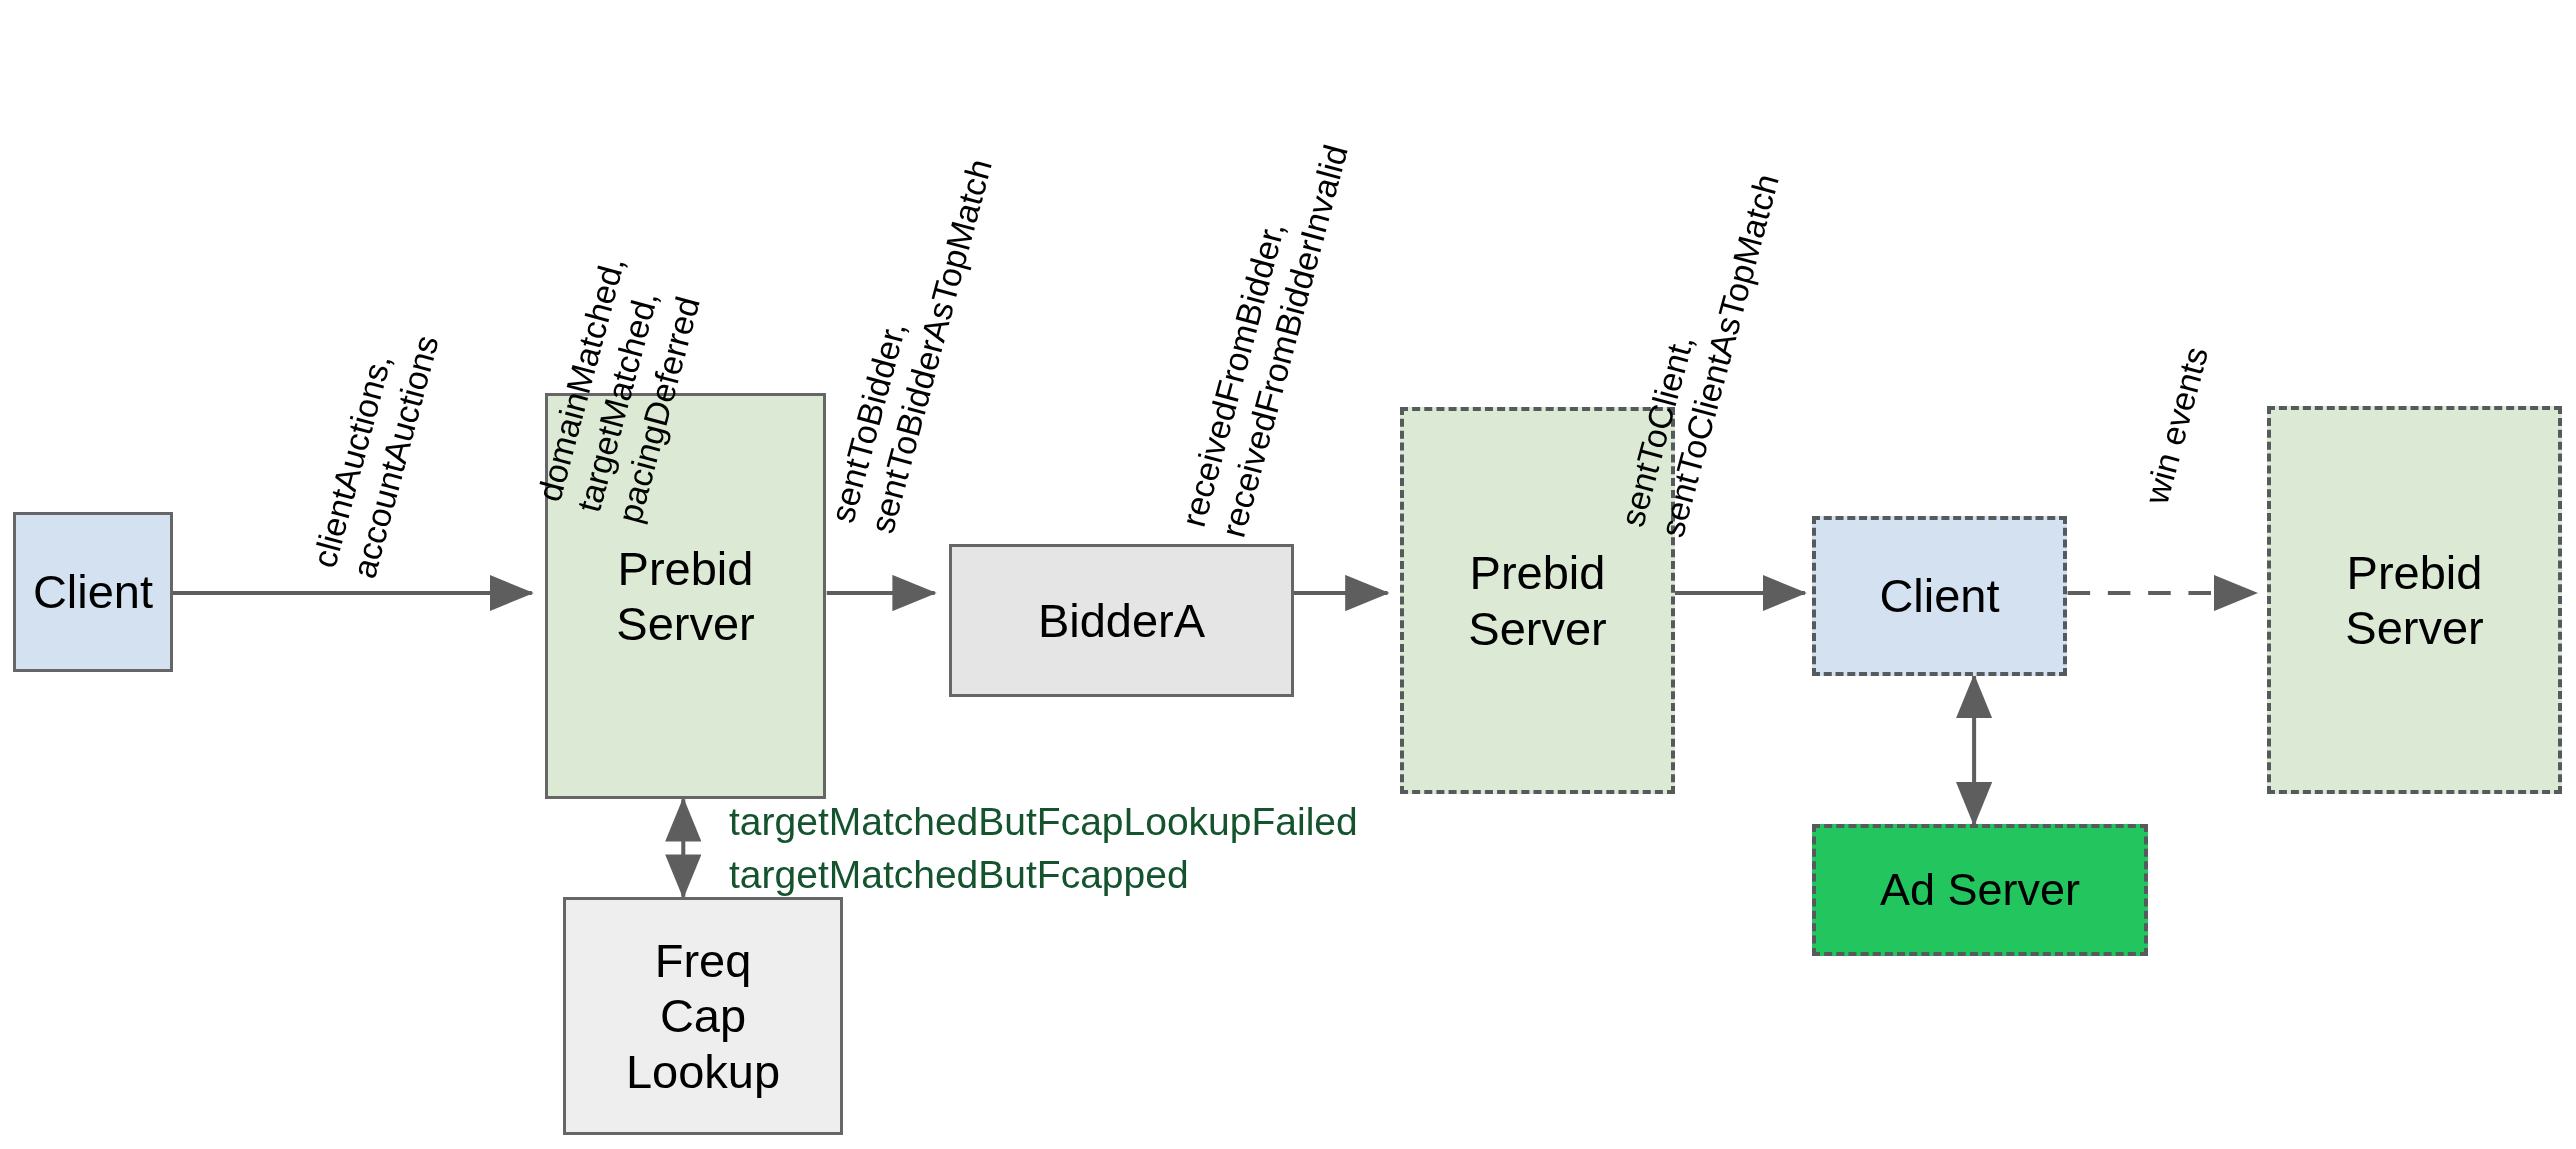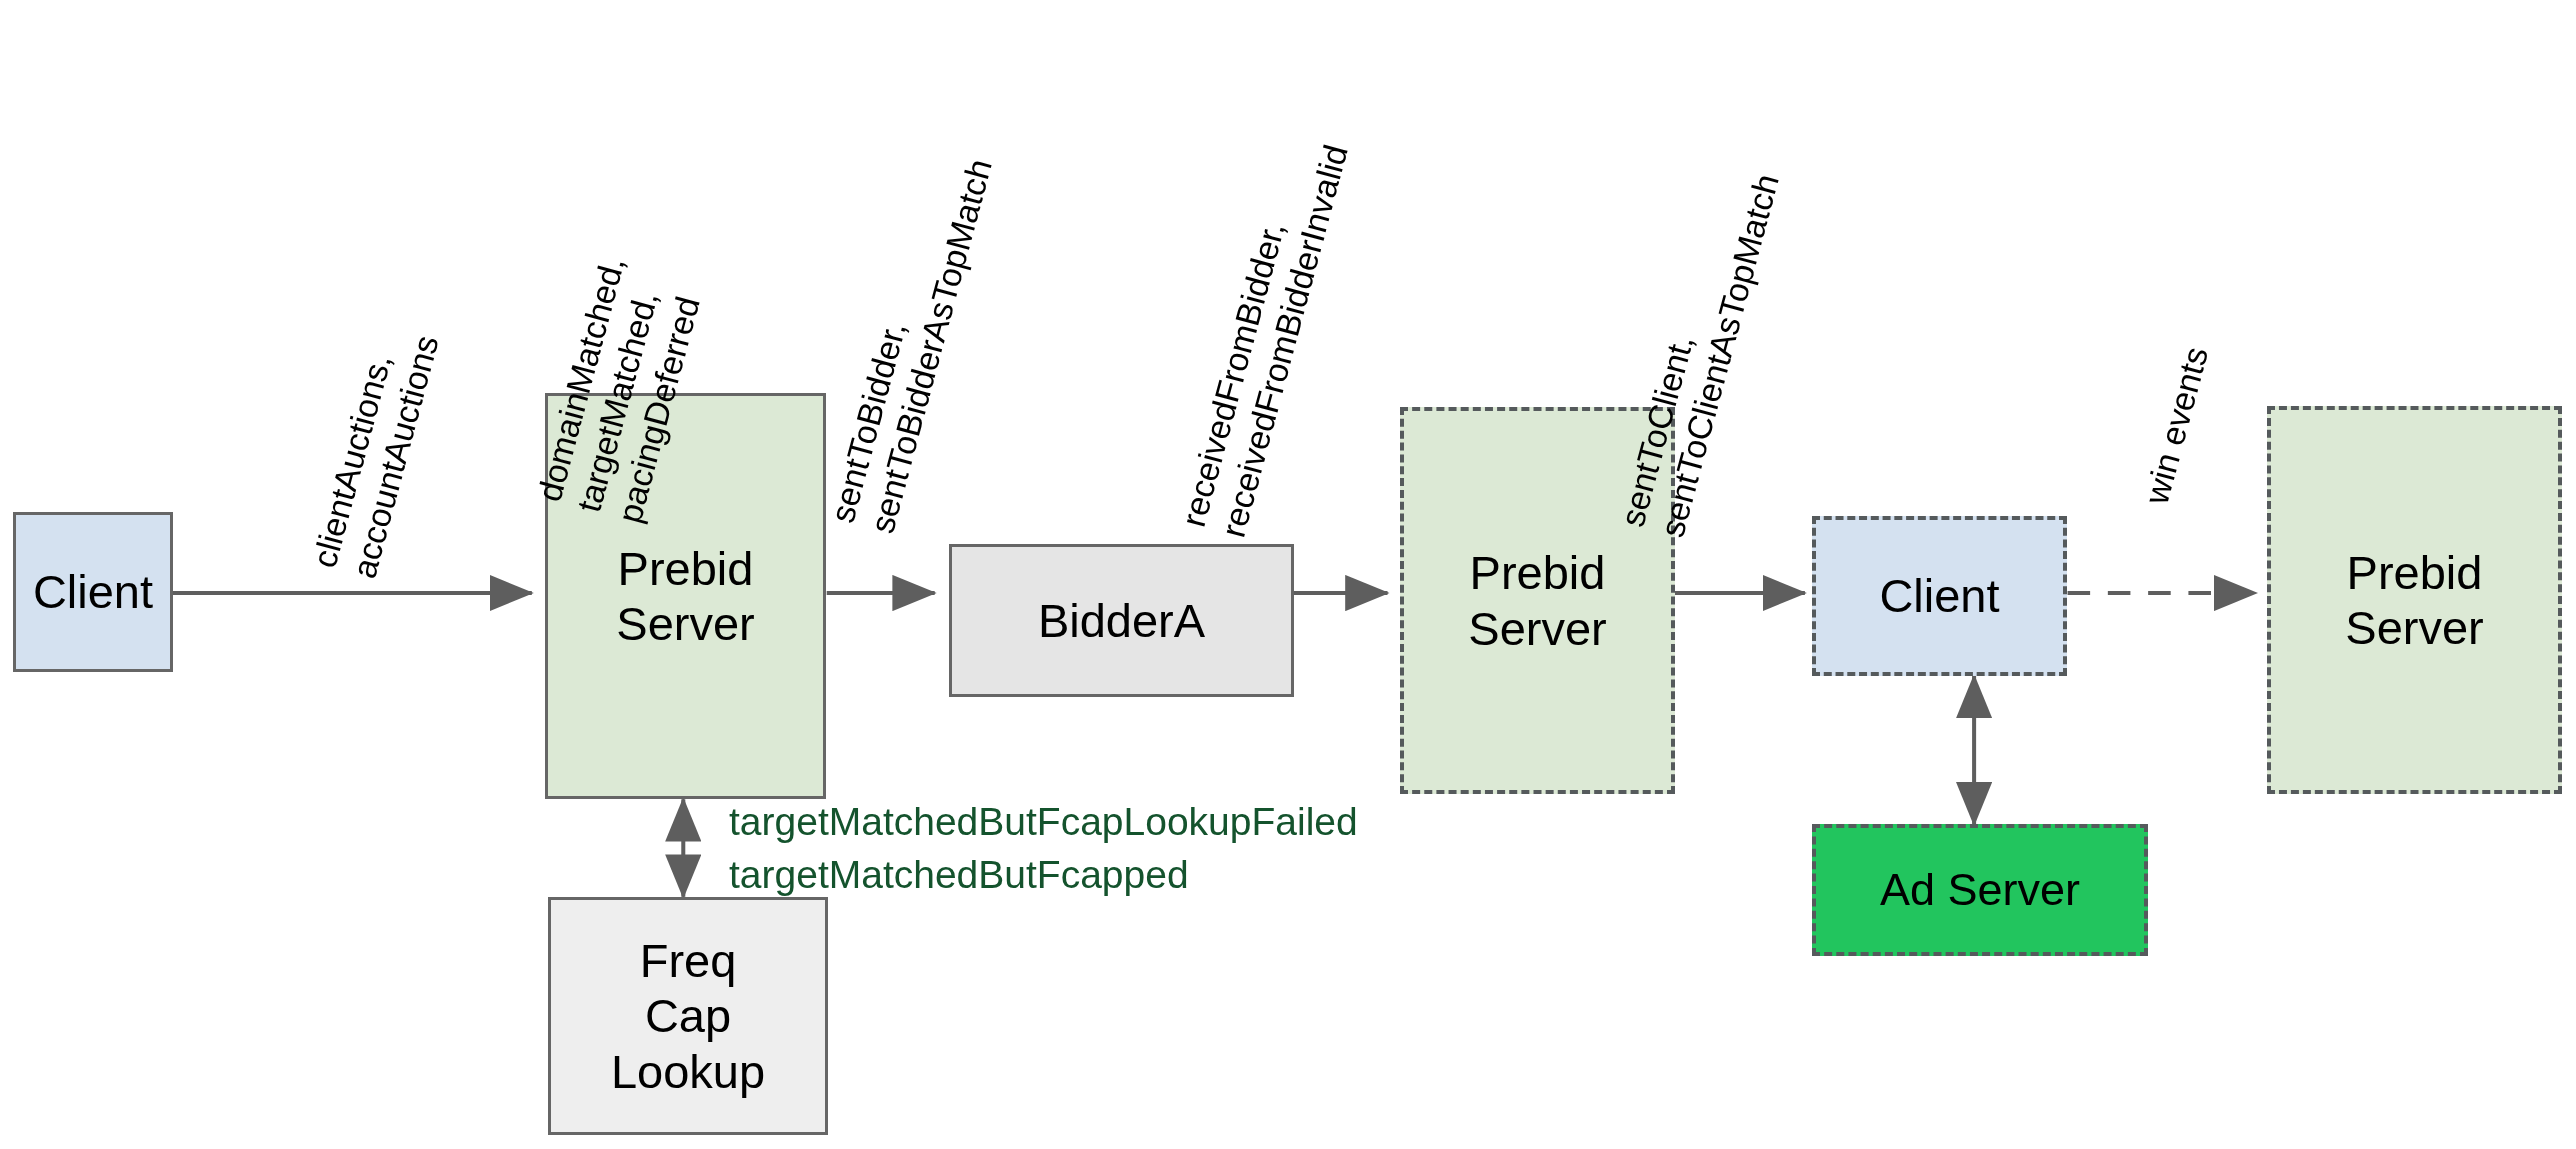--- a/index.html
+++ b/index.html
@@ -113,21 +113,21 @@
 
   <div class="node dashed" style="left:1812px; top:516px; width:255px; height:160px; background:#d4e1f0; font-size:47px;">
     <span class="node-label">Client</span>
   </div>
 
   <div class="node dashed" style="left:2267px; top:406px; width:295px; height:388px; background:#dce9d5; font-size:47px;">
     <span class="node-label">Prebid
 Server</span>
   </div>
 
-  <div class="node solid" style="left:548px; top:897px; width:280px; height:238px; background:#eeeeee; font-size:47px;">
+  <div class="node solid" style="left:563px; top:897px; width:280px; height:238px; background:#eeeeee; font-size:47px;">
     <span class="node-label">Freq
 Cap
 Lookup</span>
   </div>
 
   <div class="node dashed" style="left:1812px; top:824px; width:336px; height:132px; background:#22c55e; font-size:45px;">
     <span class="node-label">Ad Server</span>
   </div>
 
   <div class="edge-label rot" style="left:384px; top:500px; font-size:34px;">clientAuctions,

